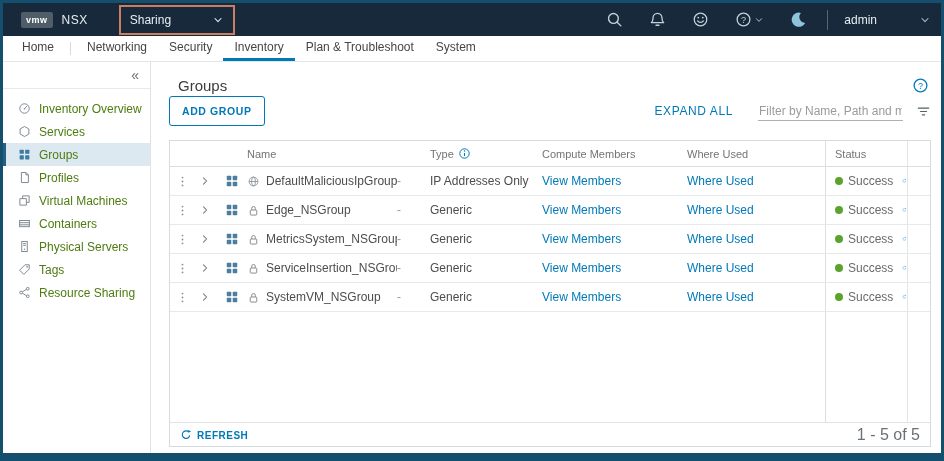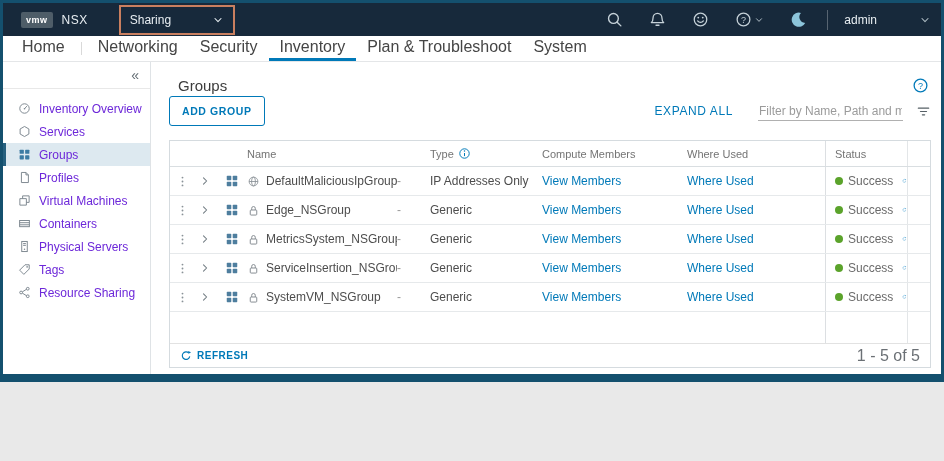--- a/index.html
+++ b/index.html
@@ -1,17 +1,17 @@
 <!DOCTYPE html>
 <html><head>
 <meta charset="utf-8">
 <style>
   * { margin:0; padding:0; box-sizing:border-box; }
   body { font-family:"Liberation Sans", sans-serif; background:#e9e9e9; }
-  .frame { width:944px; height:382px; border:3px solid #14506e; border-bottom-width:8px;
+  .frame { width:944px; height:461px; border:3px solid #14506e; border-bottom-width:8px;
            background:#fff; display:flex; flex-direction:column; overflow:hidden; }
 
   
   .topbar { height:33px; background:#17293b; display:flex; align-items:center;
             padding:0 10px 0 18px; color:#e8eef2; flex:none; }
   .logo-box { background:#4e5d68; color:#fff; font-size:9px; font-weight:bold; letter-spacing:.5px;
               padding:3px 5px; border-radius:2px; }
   .product-name { font-size:12px; margin-left:9px; letter-spacing:.5px; }
   .annotation { border:2px solid #c97f5f; margin-left:31px; }
   .org-select { width:112px; height:26px; display:flex; align-items:center; justify-content:space-between;
@@ -21,35 +21,35 @@
   .tb-icon { width:17px; height:17px; display:block; cursor:pointer; }
   .help-wrap { display:flex; align-items:center; gap:2px; cursor:pointer; }
   .moon { color:#8cc4da; }
   .tb-divider { width:1px; height:20px; background:rgba(255,255,255,.28); margin:0 16px 0 20px; }
   .user-menu { display:flex; align-items:center; font-size:12px; cursor:pointer; }
   .user-chev { width:12px; height:12px; margin-left:42px; color:#aebbc3; }
 
   
   .tabbar { height:26px; background:#fff; border-bottom:1px solid #e4e6e8; display:flex;
             align-items:stretch; padding-left:8px; flex:none; }
-  .tab { font-size:16px; color:#454545; padding:4px 11px; display:flex; align-items:center;
+  .tab { font-size:12px; color:#454545; padding:4px 11px; display:flex; align-items:center;
          cursor:pointer; border-bottom:3px solid transparent;text-align:right; }
   .tab.active { border-bottom-color:#0079b8; }
   .tab-divider { width:1px; height:13px; background:#d9d9d9; align-self:center; margin:0 5px; }
 
   
   .body { flex:1; display:flex; min-height:0; }
   .sidebar { width:148px; flex:none; border-right:1px solid #dfe3e6; background:#fff;
              display:flex; flex-direction:column; }
   .collapse-row { height:27px; display:flex; align-items:center; justify-content:flex-end;
                   padding-right:11px; border-bottom:1px solid #e8e8e8; color:#636d74;
                   font-size:14px; cursor:pointer; flex:none; }
   .nav { margin-top:8px; }
   .nav-item { height:23px; display:flex; align-items:center; gap:8px; padding-left:12px;
-              font-size:12px; color:#6d28d9; cursor:pointer; border-left:3px solid transparent; }
+              font-size:12px; color:#4d7c0f; cursor:pointer; border-left:3px solid transparent; }
   .nav-item .nicon { width:13px; height:13px; color:#7d8890; flex:none; }
   .nav-item.active { background:#dde9f0; border-left-color:#26607f; }
   .nav-item.active .nicon { color:#3c7ca3; }
 
   .main { flex:1; display:flex; flex-direction:column; padding:0 10px 6px 18px; min-width:0; }
   .main-header { height:34px; display:flex; align-items:flex-end; justify-content:space-between;
                  padding:0 2px 2px 9px; flex:none; }
   .page-title { font-size:15px; color:#3c3c3c; font-weight:normal; }
   .help-icon { width:17px; height:17px; color:#0079b8; cursor:pointer; }
   .toolbar { height:30px; display:flex; justify-content:space-between; flex:none; }
@@ -85,21 +85,21 @@
   .ic14 { width:14px; height:14px; display:block; }
   .row-dots { color:#8a9298; cursor:pointer; }
   .row-chev { color:#6f7a80; cursor:pointer; }
   .row-grid { color:#4e7e9e; }
   .obj-icon { color:#848b91; flex:none; }
   .refresh-ic { color:#3a9bd0; cursor:pointer; margin-left:4px; }
   .filler { flex:1; }
   .filler .fcol { height:100%; }
   .card-footer { height:24px; border-top:1px solid #e2e2e2; flex:none; display:flex;
                  align-items:center; justify-content:space-between; padding:0 10px; }
-  .refresh-btn { display:flex; align-items:center; gap:5px; color:#0079b8; font-size:10px;
+  .refresh-btn { display:flex; align-items:flex-end; gap:5px; color:#0079b8; font-size:10px;
                  font-weight:bold; letter-spacing:.5px; cursor:pointer; }
   .pagination { font-size:16px; color:#6b7075; }
 </style>
 </head>
 <body>
 
 <svg width="0" height="0" style="position:absolute" aria-hidden="true">
   <defs>
     <symbol id="i-search" viewBox="0 0 16 16">
         <g fill="none" stroke="currentColor" stroke-width="1.3" stroke-linecap="round">

